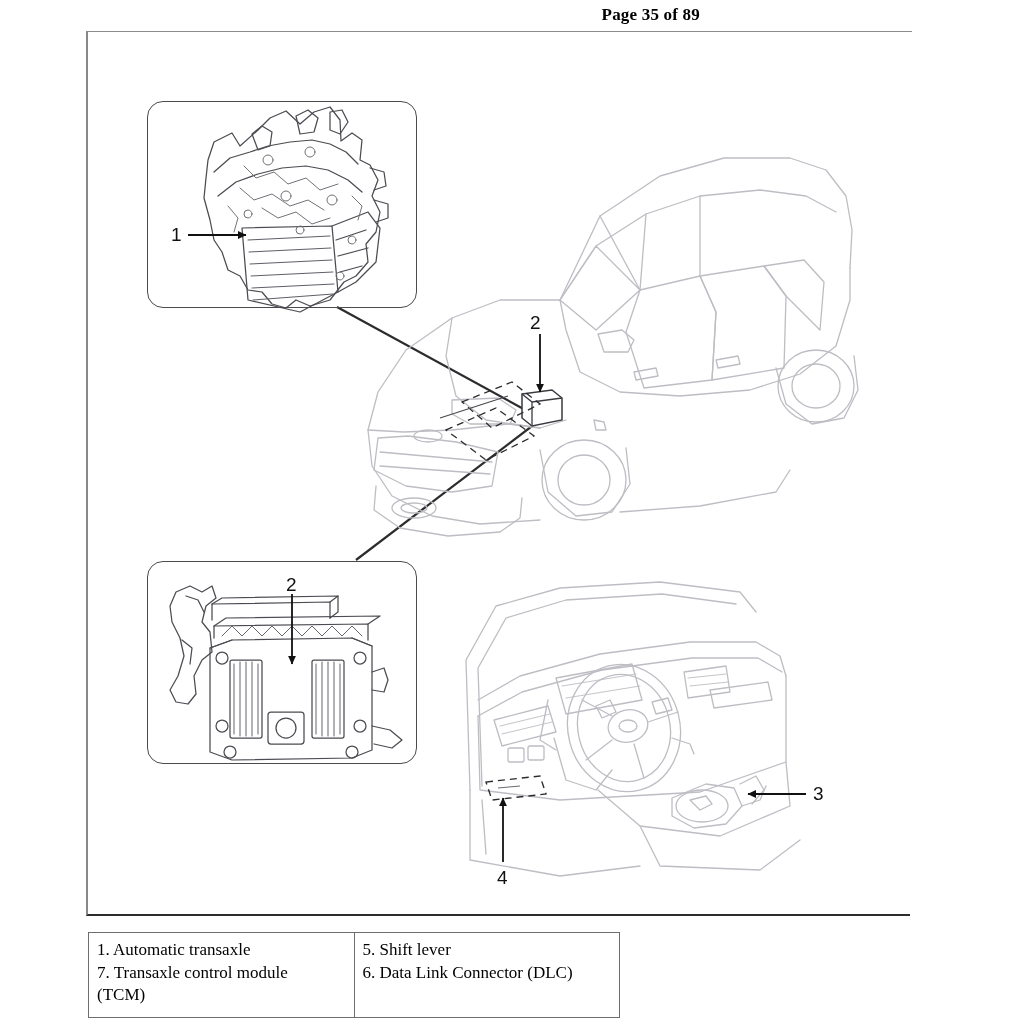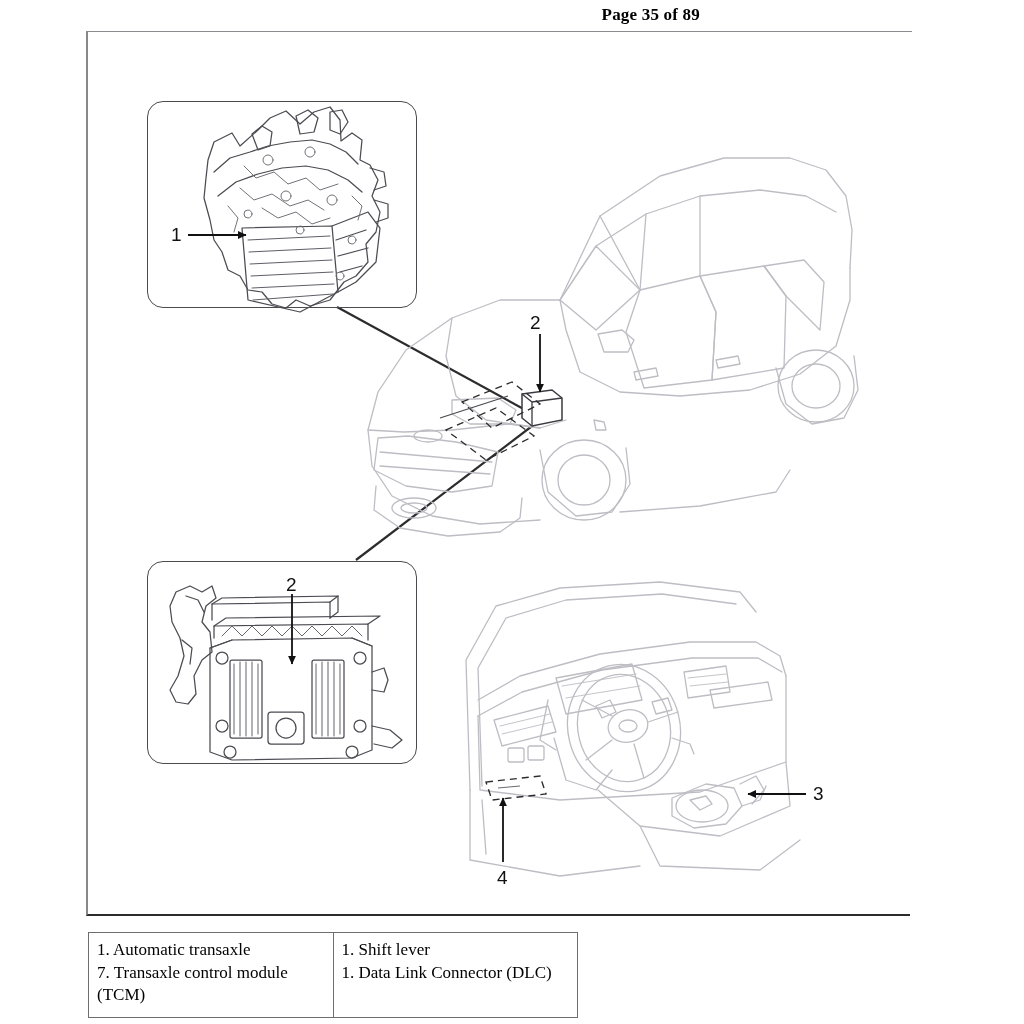--- a/index.html
+++ b/index.html
@@ -100,21 +100,21 @@
   #label-2-tcm { left: 286px; top: 575px; }
   #label-2-car { left: 530px; top: 313px; }
   #label-3 { left: 813px; top: 784px; }
   #label-4 { left: 497px; top: 868px; }
 
   
   #legend-table {
     position: absolute;
     left: 88px;
     top: 932px;
-    width: 490px;
+    width: 532px;
     border: 1.5px solid #6d6d72;
     border-collapse: collapse;
     box-sizing: border-box;
     background: #fff;
   }
   #legend-table td {
     border: 1.5px solid #6d6d72;
     vertical-align: top;
     padding: 6px 8px 10px 8px;
     font-size: 17px;
@@ -431,18 +431,18 @@
 
 <table id="legend-table">
   <tbody>
     <tr>
       <td class="legend-col-left">
         <span class="legend-entry">1. Automatic transaxle</span>
         <span class="legend-entry">7. Transaxle control module</span>
         <span class="legend-entry">(TCM)</span>
       </td>
       <td class="legend-col-right">
-        <span class="legend-entry">1. Shift lever</span>
-        <span class="legend-entry">1. Data Link Connector (DLC)</span>
+        <span class="legend-entry">5. Shift lever</span>
+        <span class="legend-entry">6. Data Link Connector (DLC)</span>
       </td>
     </tr>
   </tbody>
 </table>
 
 </body></html>

